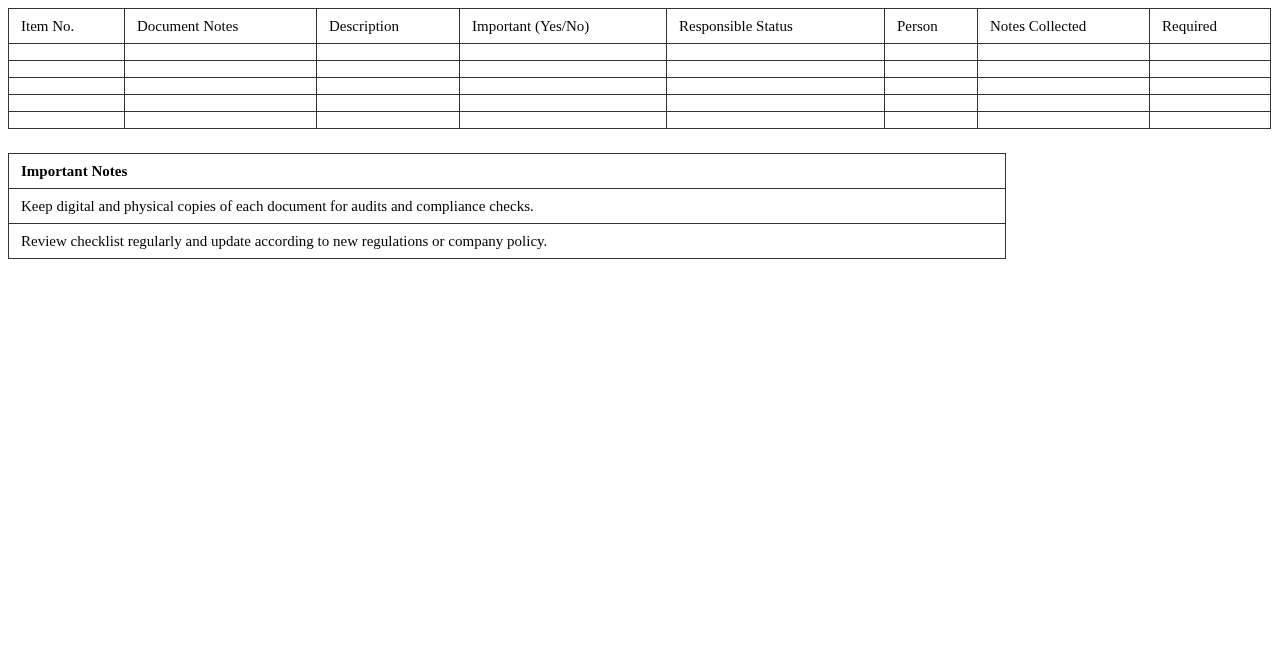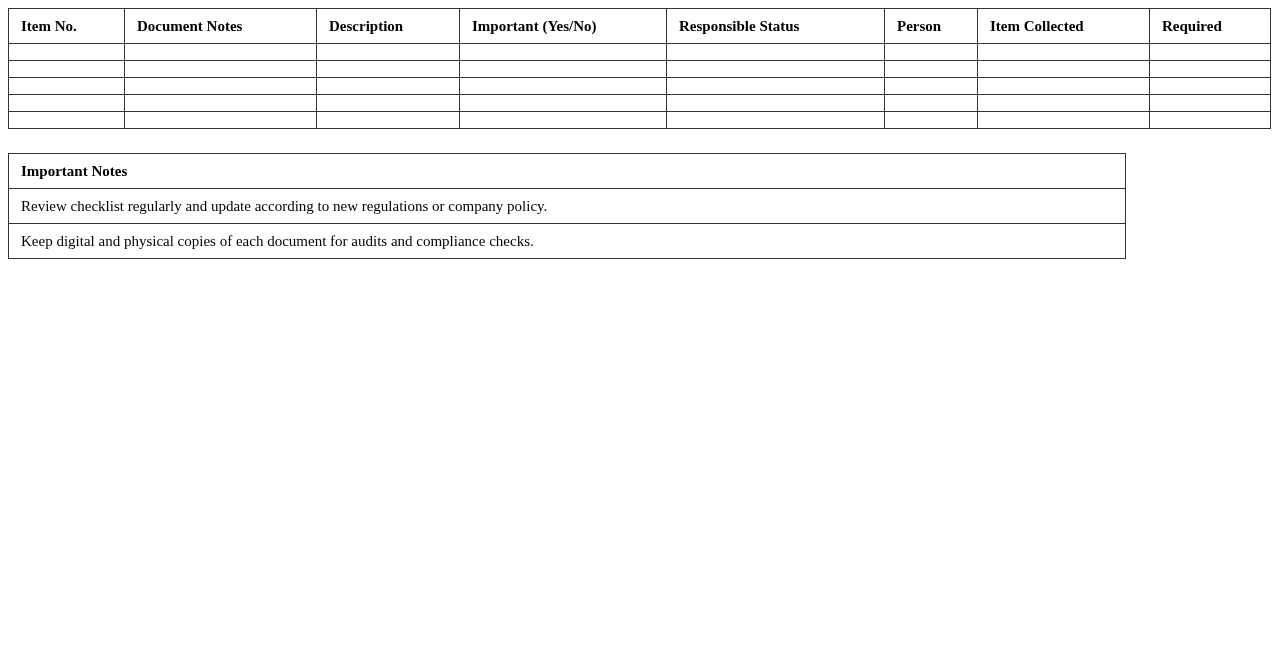--- a/index.html
+++ b/index.html
@@ -1,20 +1,20 @@
 <!DOCTYPE html>
 <html><head>
 <meta charset="utf-8">
 <style>
   html, body { margin: 0; padding: 0; background: #ffffff; }
   body { width: 1278px; height: 650px; position: relative; font-family: "Liberation Serif", "DejaVu Serif", serif; color: #000; }
-  table { border-collapse: collapse; position: absolute; left: 8px; width: 1118px; table-layout: fixed; }
+  table { border-collapse: collapse; position: absolute; left: 8px; width: 998px; table-layout: fixed; }
   td, th { border: 1px solid #333333; font-size: 15px; text-align: left; padding: 0 12px; }
   #checklist { top: 8px; }
-  #checklist th { height: 34px; font-weight: bold; vertical-align: middle; }
+  #checklist th { height: 34px; font-weight: normal; vertical-align: middle; }
   #checklist td { height: 16px; padding: 0; }
   #notes { top: 153px; }
   #notes th, #notes td { height: 34px; vertical-align: middle; }
   #notes th { font-weight: bold; }
 </style>
 </head>
 <body>
 
 <table id="checklist">
   <colgroup>
@@ -28,21 +28,21 @@
       <col style="width:121px">
   </colgroup>
   <thead>
     <tr>
       <th>Item No.</th>
       <th>Document Notes</th>
       <th>Description</th>
       <th>Important (Yes/No)</th>
       <th>Responsible Status</th>
       <th>Person</th>
-      <th>Item Collected</th>
+      <th>Notes Collected</th>
       <th>Required</th>
     </tr>
   </thead>
   <tbody>
     <tr>
       <td></td>
       <td></td>
       <td></td>
       <td></td>
       <td></td>
@@ -94,19 +94,19 @@
 </table>
 
 <table id="notes">
   <thead>
     <tr>
       <th>Important Notes</th>
     </tr>
   </thead>
   <tbody>
     <tr>
-        <td>Review checklist regularly and update according to new regulations or company policy.</td>
+        <td>Keep digital and physical copies of each document for audits and compliance checks.</td>
       </tr>
     <tr>
-        <td>Keep digital and physical copies of each document for audits and compliance checks.</td>
+        <td>Review checklist regularly and update according to new regulations or company policy.</td>
       </tr>
   </tbody>
 </table>
 
 </body></html>

